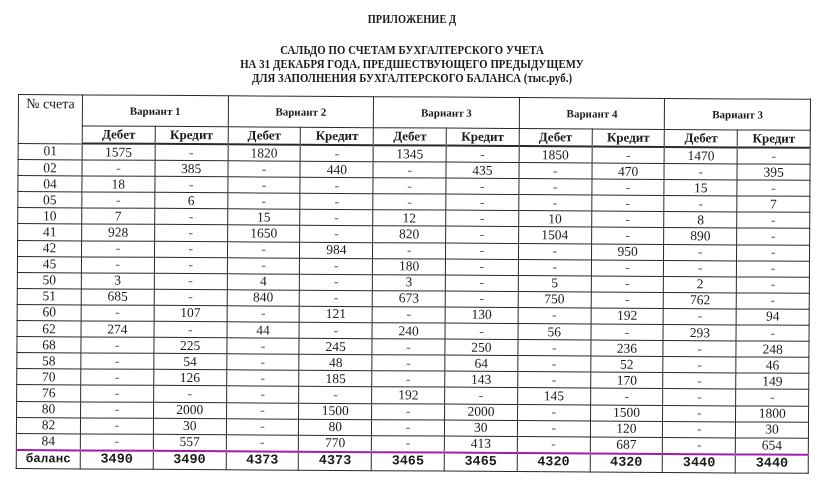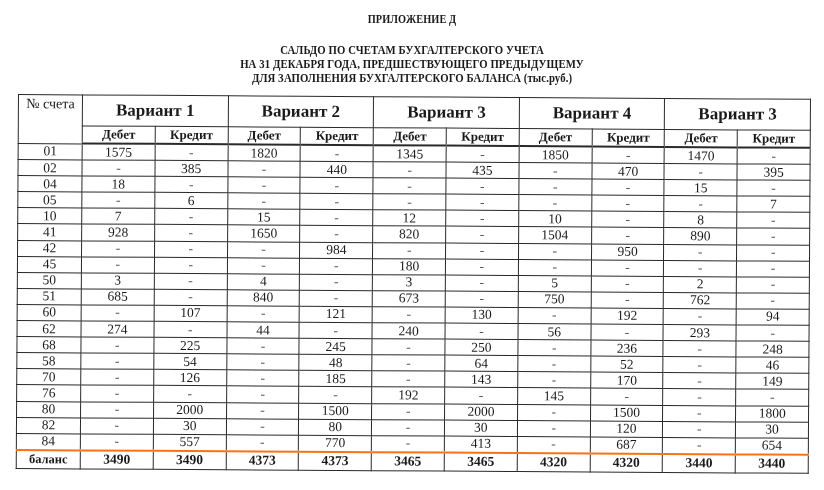--- a/index.html
+++ b/index.html
@@ -21,26 +21,26 @@
     transform: rotate(0.35deg); transform-origin: 0 0;
   }
   table {
     border-collapse: collapse; width: 792px; table-layout: fixed;
     font-size: 13.5px;
   }
   td, th {
     border: 1px solid #2a2a2a; text-align: center; padding: 0;
     height: 15.1px; line-height: 14px; font-weight: normal;
   }
-  th.variant { font-weight: bold; height: 30px; font-size: 17px; vertical-align: middle; margin-left: 32px; }
+  th.variant { font-weight: bold; height: 30px; font-size: 11px; vertical-align: middle; margin-left: 32px; }
   th.num { font-size: 14px; line-height: 13px; vertical-align: top; padding-top: 2px; }
   th.sub { height: 16px; font-size: 13px; border-bottom: 2px solid #2a2a2a; font-weight: bold; }
   col.c0 { width: 64px; }
   col.cv { width: 72.8px; }
-  tr.total td { font-weight: bold; border-top: 2px solid #f97316; height: 17px; }
+  tr.total td { font-weight: bold; border-top: 2px solid #a21caf; height: 17px; font-family: Liberation Mono, monospace; }
   tr.total td.label { font-size: 12.5px; }
   .dash { color: #555; }
 </style>
 </head>
 <body>
 
 <div id="t-app" class="title">ПРИЛОЖЕНИЕ Д</div>
 <div id="t-l1" class="title">САЛЬДО ПО СЧЕТАМ БУХГАЛТЕРСКОГО УЧЕТА</div>
 <div id="t-l2" class="title">НА 31 ДЕКАБРЯ ГОДА, ПРЕДШЕСТВУЮЩЕГО ПРЕДЫДУЩЕМУ</div>
 <div id="t-l3" class="title">ДЛЯ ЗАПОЛНЕНИЯ БУХГАЛТЕРСКОГО БАЛАНСА (тыс.руб.)</div>

